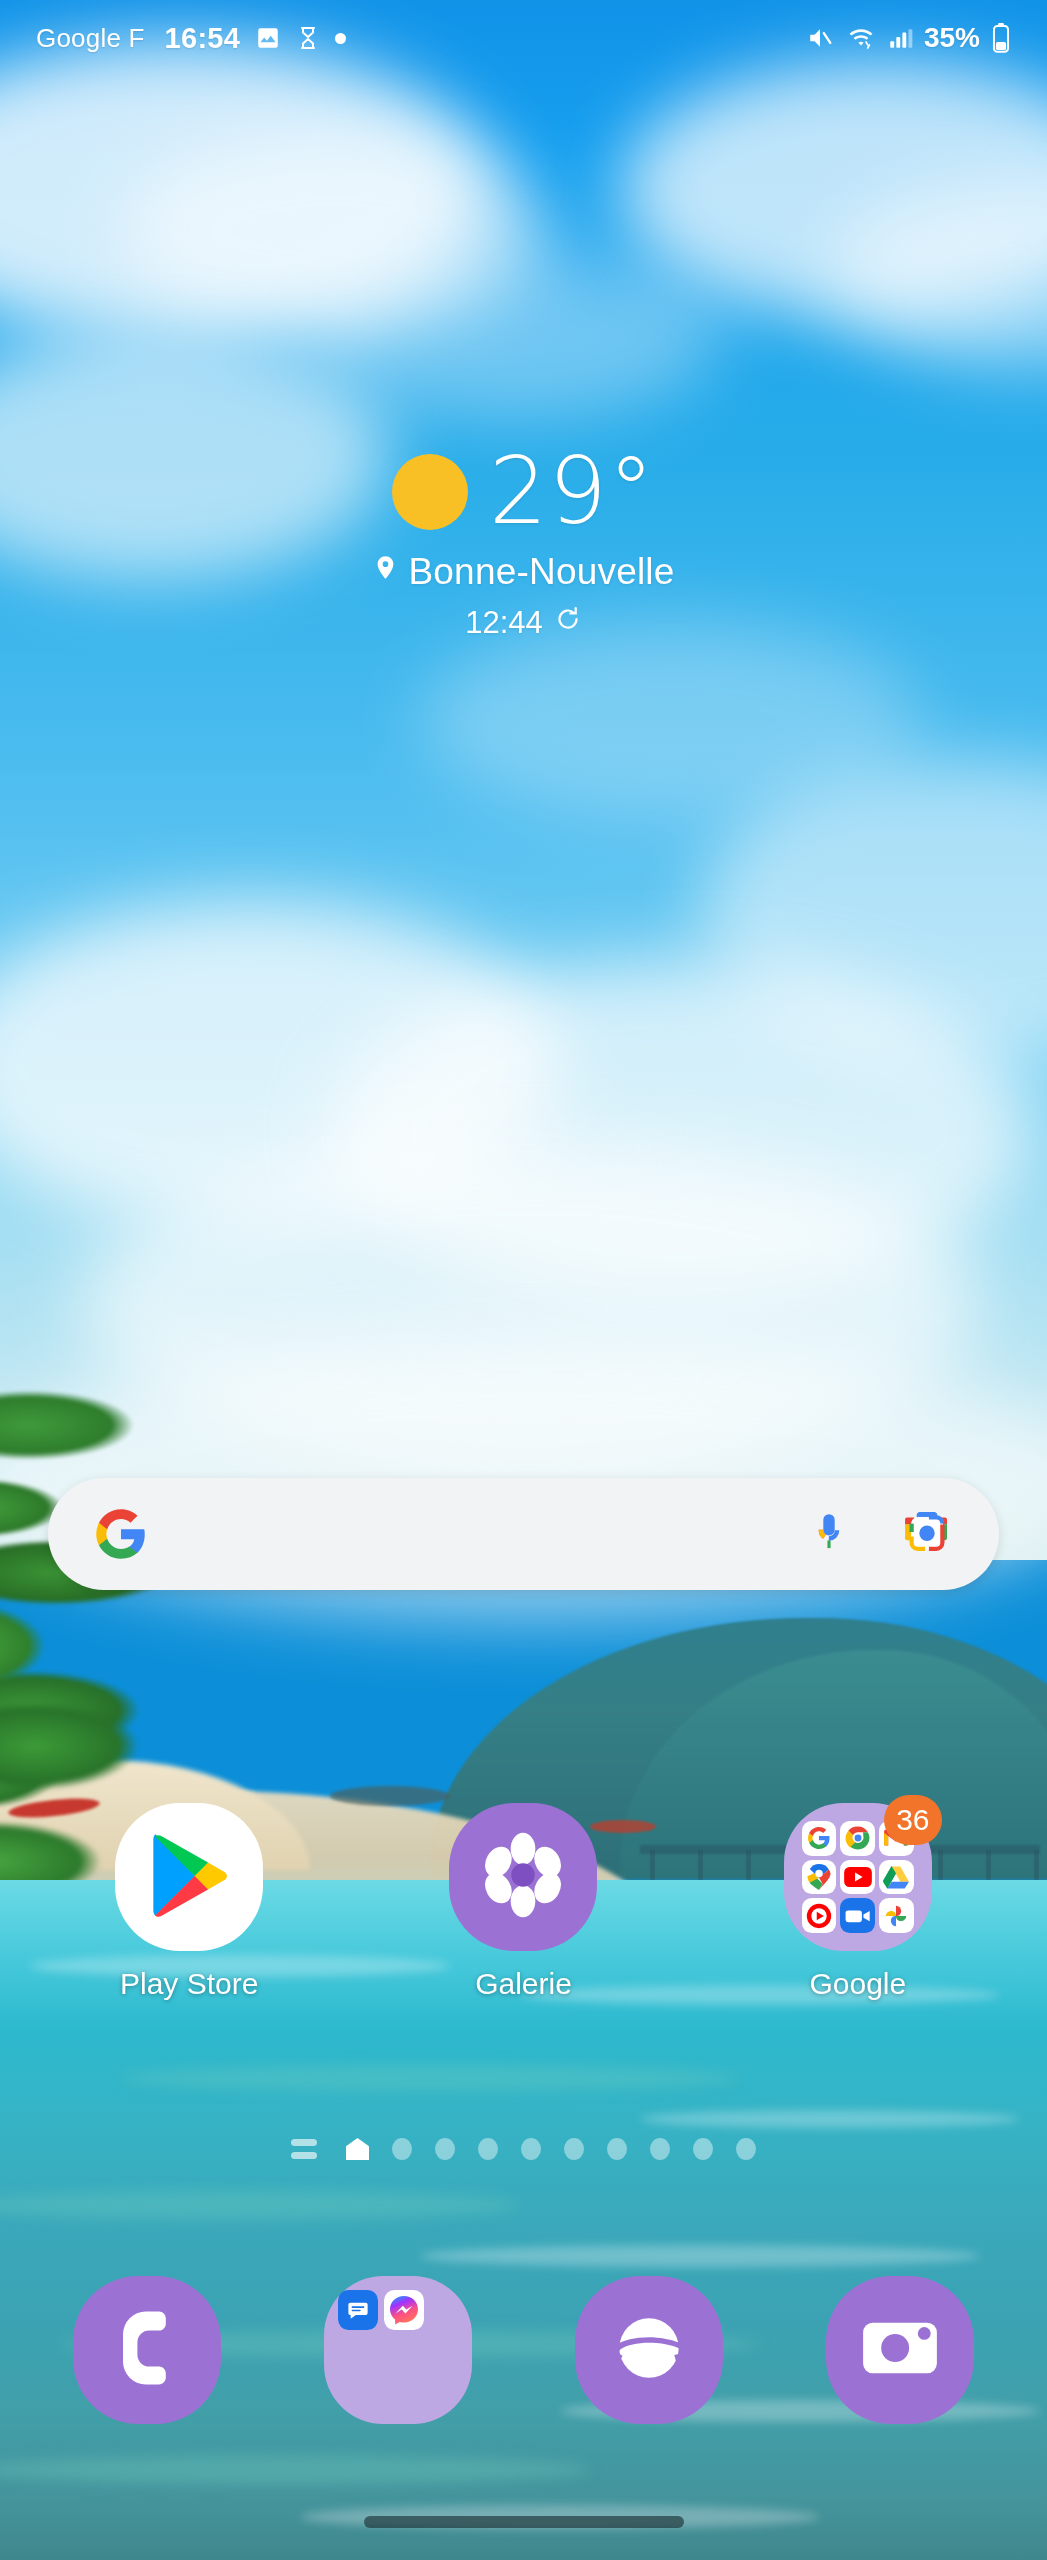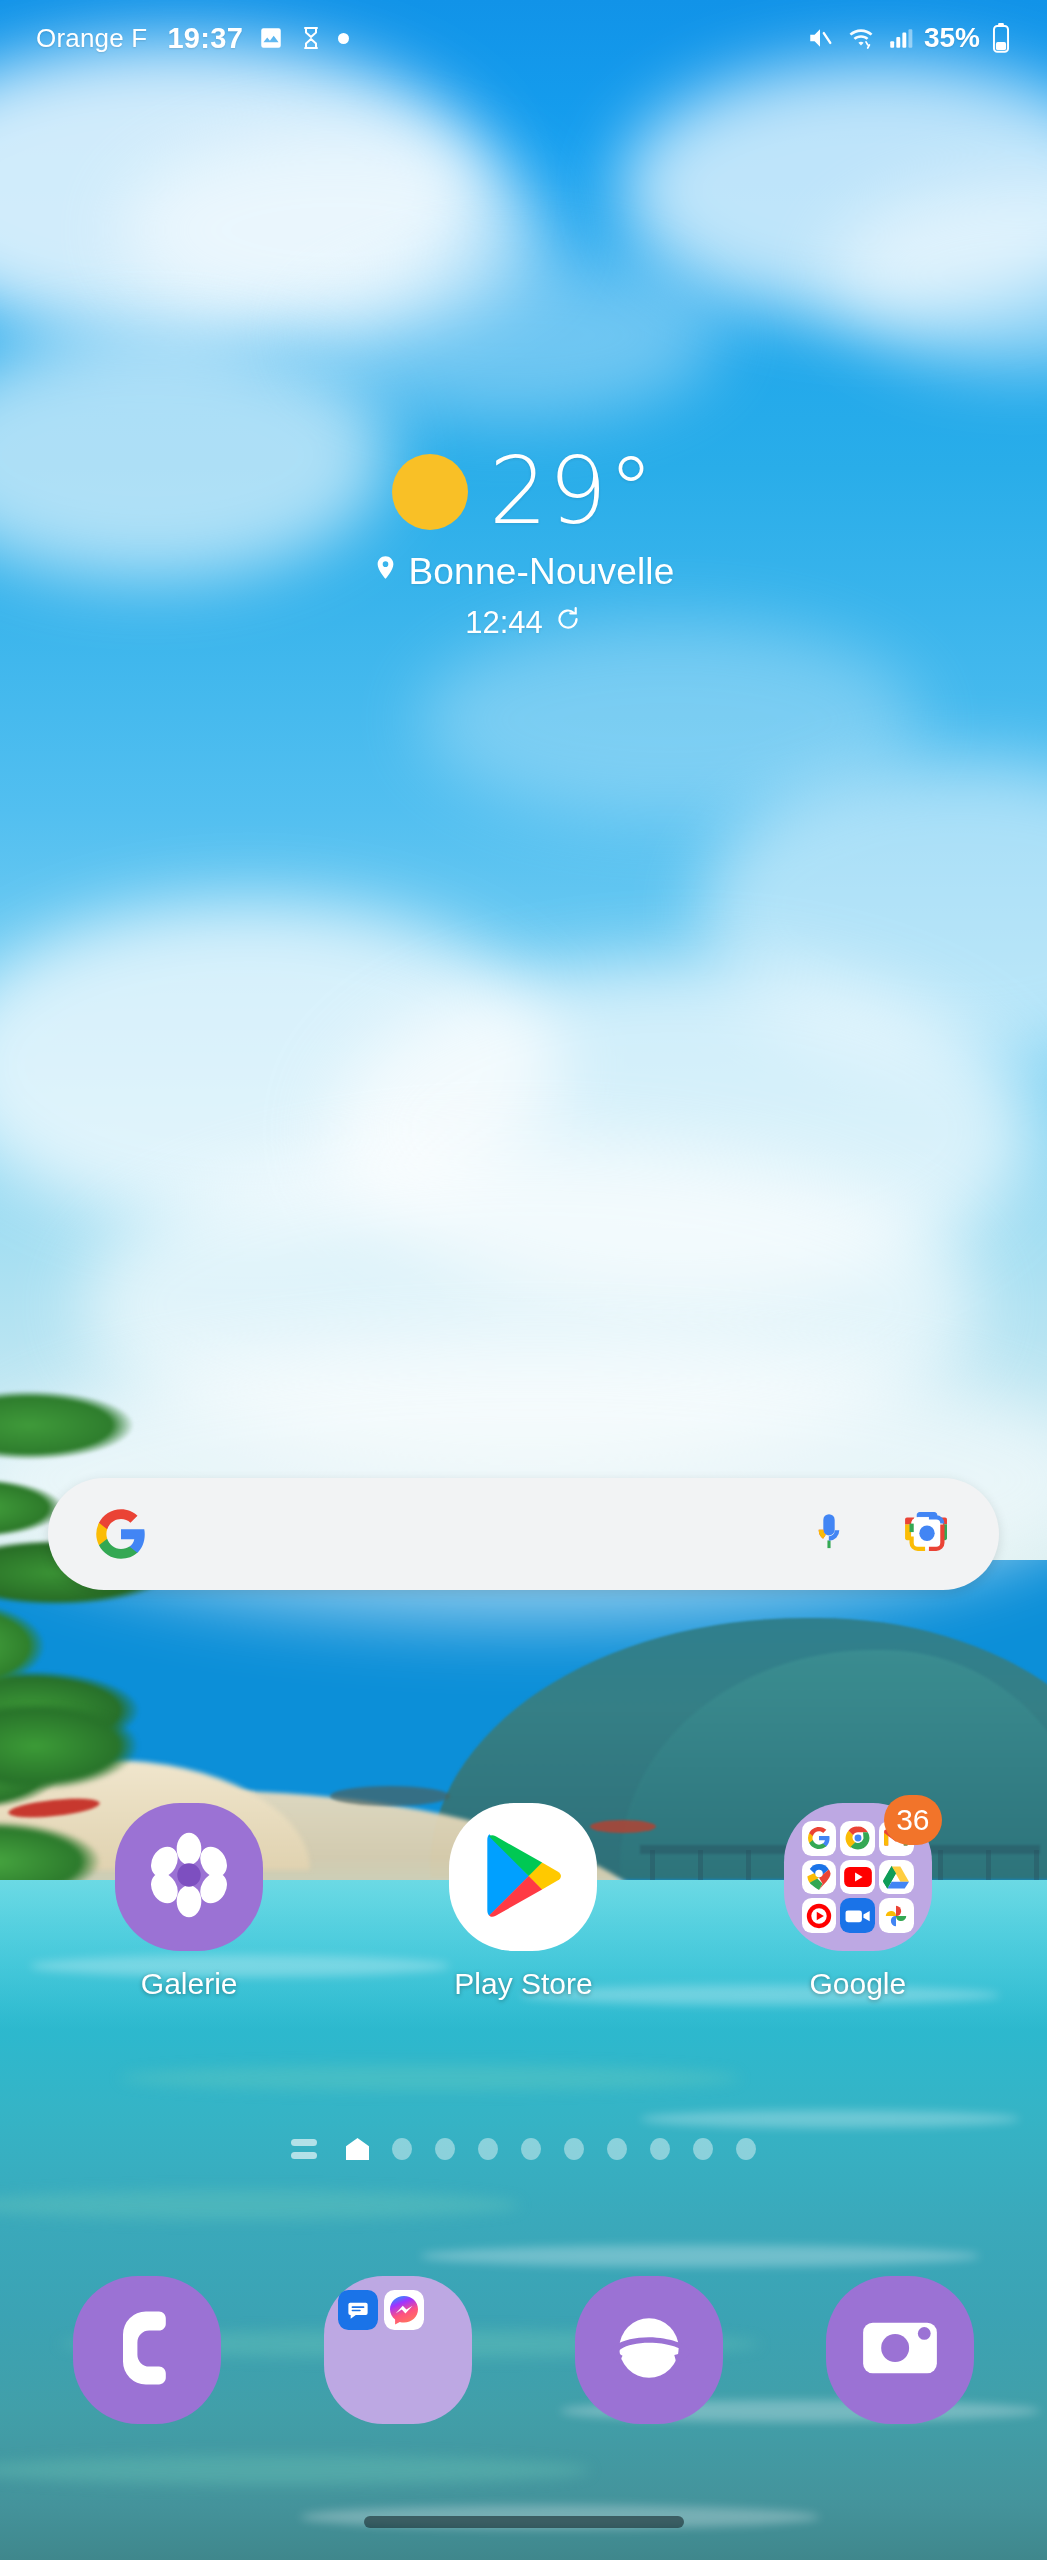--- a/index.html
+++ b/index.html
@@ -301,22 +301,22 @@
     <div class="wave2" style="left:-40px; top:2190px; width:560px; height:30px;"></div>
     <div class="wave" style="left:420px; top:2245px; width:560px; height:22px;"></div>
     <div class="wave2" style="left:60px;  top:2330px; width:700px; height:28px;"></div>
     <div class="wave" style="left:560px; top:2400px; width:480px; height:22px;"></div>
     <div class="wave2" style="left:-30px; top:2455px; width:620px; height:30px;"></div>
     <div class="wave" style="left:300px; top:2505px; width:520px; height:24px;"></div>
   </div>
 
   <div class="statusbar">
     <div class="sb-left">
-      <span class="carrier">Orange F</span>
-      <span class="clock">19:37</span>
+      <span class="carrier">Google F</span>
+      <span class="clock">16:54</span>
       <span class="sb-ico">
         <svg width="26" height="26" viewBox="0 0 24 24" fill="#fff">
           <path d="M21 19V5a2 2 0 0 0-2-2H5a2 2 0 0 0-2 2v14a2 2 0 0 0 2 2h14a2 2 0 0 0 2-2zM8.5 11.5l2.5 3.01L14.5 10l4.5 6H5l3.5-4.5z"></path>
         </svg>
       </span>
       <span class="sb-ico">
         <svg width="24" height="26" viewBox="0 0 24 24" fill="none" stroke="#fff" stroke-width="2">
           <path d="M6 2h12M6 22h12M7 2v4.5L12 11l5-4.5V2M7 22v-4.5L12 13l5 4.5V22" stroke-linecap="round" stroke-linejoin="round"></path>
         </svg>
       </span>
@@ -416,53 +416,53 @@
         <path fill="none" stroke="#34A853" stroke-width="2.2" d="M5 12v-4.4"></path>
         <path fill="none" stroke="#4285F4" stroke-width="2.2" d="M14 4.4h3.8A3.2 3.2 0 0 1 21 7.6"></path>
       </svg>
     </span>
   </div>
 
   <div class="appgrid">
 
 
     <div class="app">
+      <div class="squircle sq-white">
+        <span>
+          <svg width="82" height="88" viewBox="0 0 50 54">
+            <path fill="#00A0FF" d="M4.2 2.1C3.5 2.84 3.1 3.98 3.1 5.46v43.08c0 1.48.4 2.62 1.1 3.36l.15.14 24.13-24.13v-.57L4.35 1.95l-.15.15z"></path>
+            <path fill="#FFC900" d="M36.52 35.96l-8.04-8.05v-.57l8.05-8.05.18.1 9.53 5.42c2.72 1.55 2.72 4.08 0 5.63l-9.53 5.42-.19.1z"></path>
+            <path fill="#FF3A44" d="M36.71 35.86L28.48 27.63 4.2 51.9c.9.95 2.38 1.07 4.05.12l28.46-16.16z"></path>
+            <path fill="#00C853" d="M36.71 19.4L8.25 3.24C6.58 2.29 5.1 2.41 4.2 3.36L28.48 27.63 36.71 19.4z"></path>
+          </svg>
+        </span>
+      </div>
+      <div class="applabel">Play Store</div>
+    </div>
+
+    <div class="app">
       <div class="squircle sq-purple">
         <span>
           <svg width="86" height="86" viewBox="0 0 44 44">
             <g fill="#fff">
               <ellipse cx="22" cy="8.6" rx="6.3" ry="8.2"></ellipse>
               <ellipse cx="22" cy="35.4" rx="6.3" ry="8.2"></ellipse>
               <ellipse cx="34.6" cy="15.3" rx="8.2" ry="6.3" transform="rotate(60 34.6 15.3)"></ellipse>
               <ellipse cx="9.4" cy="15.3" rx="8.2" ry="6.3" transform="rotate(-60 9.4 15.3)"></ellipse>
               <ellipse cx="34.6" cy="28.7" rx="8.2" ry="6.3" transform="rotate(-60 34.6 28.7)"></ellipse>
               <ellipse cx="9.4" cy="28.7" rx="8.2" ry="6.3" transform="rotate(60 9.4 28.7)"></ellipse>
             </g>
             <circle cx="22" cy="22" r="6" fill="#7d4fc0"></circle>
           </svg>
         </span>
       </div>
       <div class="applabel">Galerie</div>
     </div>
 
     <div class="app">
-      <div class="squircle sq-white">
-        <span>
-          <svg width="82" height="88" viewBox="0 0 50 54">
-            <path fill="#00A0FF" d="M4.2 2.1C3.5 2.84 3.1 3.98 3.1 5.46v43.08c0 1.48.4 2.62 1.1 3.36l.15.14 24.13-24.13v-.57L4.35 1.95l-.15.15z"></path>
-            <path fill="#FFC900" d="M36.52 35.96l-8.04-8.05v-.57l8.05-8.05.18.1 9.53 5.42c2.72 1.55 2.72 4.08 0 5.63l-9.53 5.42-.19.1z"></path>
-            <path fill="#FF3A44" d="M36.71 35.86L28.48 27.63 4.2 51.9c.9.95 2.38 1.07 4.05.12l28.46-16.16z"></path>
-            <path fill="#00C853" d="M36.71 19.4L8.25 3.24C6.58 2.29 5.1 2.41 4.2 3.36L28.48 27.63 36.71 19.4z"></path>
-          </svg>
-        </span>
-      </div>
-      <div class="applabel">Play Store</div>
-    </div>
-
-    <div class="app">
       <div class="squircle sq-folder">
         <div class="mini-grid">
 
           <div class="mini mini-white">
             <svg width="24" height="24" viewBox="0 0 48 48">
               <path fill="#4285F4" d="M45.1 24.5c0-1.6-.15-3.2-.43-4.7H24v8.9h11.8c-.5 2.75-2.05 5.08-4.37 6.64v5.52h7.06c4.14-3.81 6.61-9.43 6.61-16.36z"></path>
               <path fill="#34A853" d="M24 46c5.9 0 10.86-1.96 14.49-5.3l-7.06-5.52c-1.96 1.32-4.48 2.1-7.43 2.1-5.71 0-10.55-3.86-12.28-9.05H4.42v5.7C8.03 41.13 15.45 46 24 46z"></path>
               <path fill="#FBBC05" d="M11.72 28.23A13.2 13.2 0 0 1 11.02 24c0-1.47.25-2.9.7-4.23v-5.7H4.42A22 22 0 0 0 2 24c0 3.55.85 6.92 2.42 9.93l7.3-5.7z"></path>
               <path fill="#EA4335" d="M24 10.72c3.22 0 6.1 1.11 8.38 3.28l6.27-6.27C34.85 4.22 29.9 2 24 2 15.45 2 8.03 6.87 4.42 14.07l7.3 5.7C13.45 14.58 18.29 10.72 24 10.72z"></path>
             </svg>

